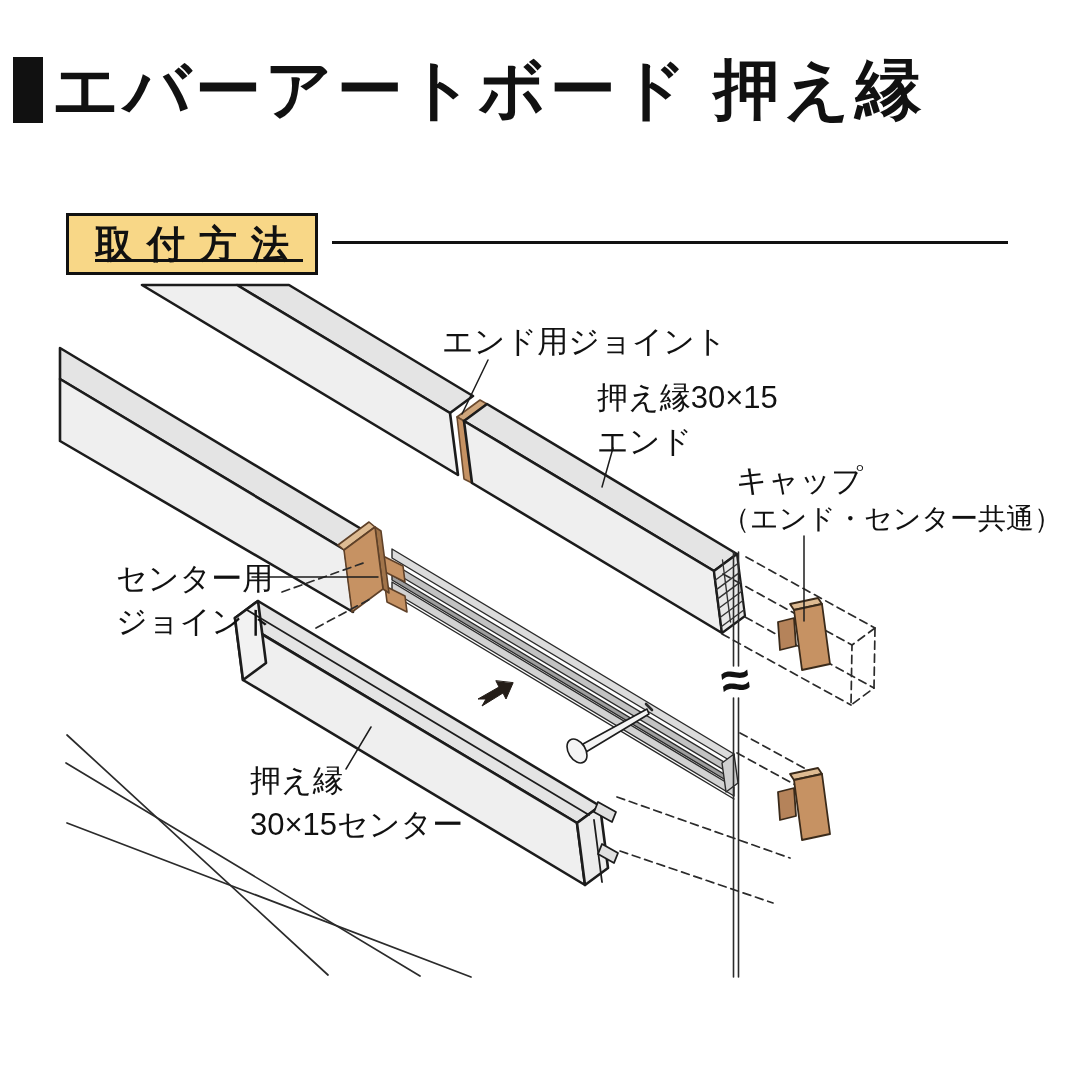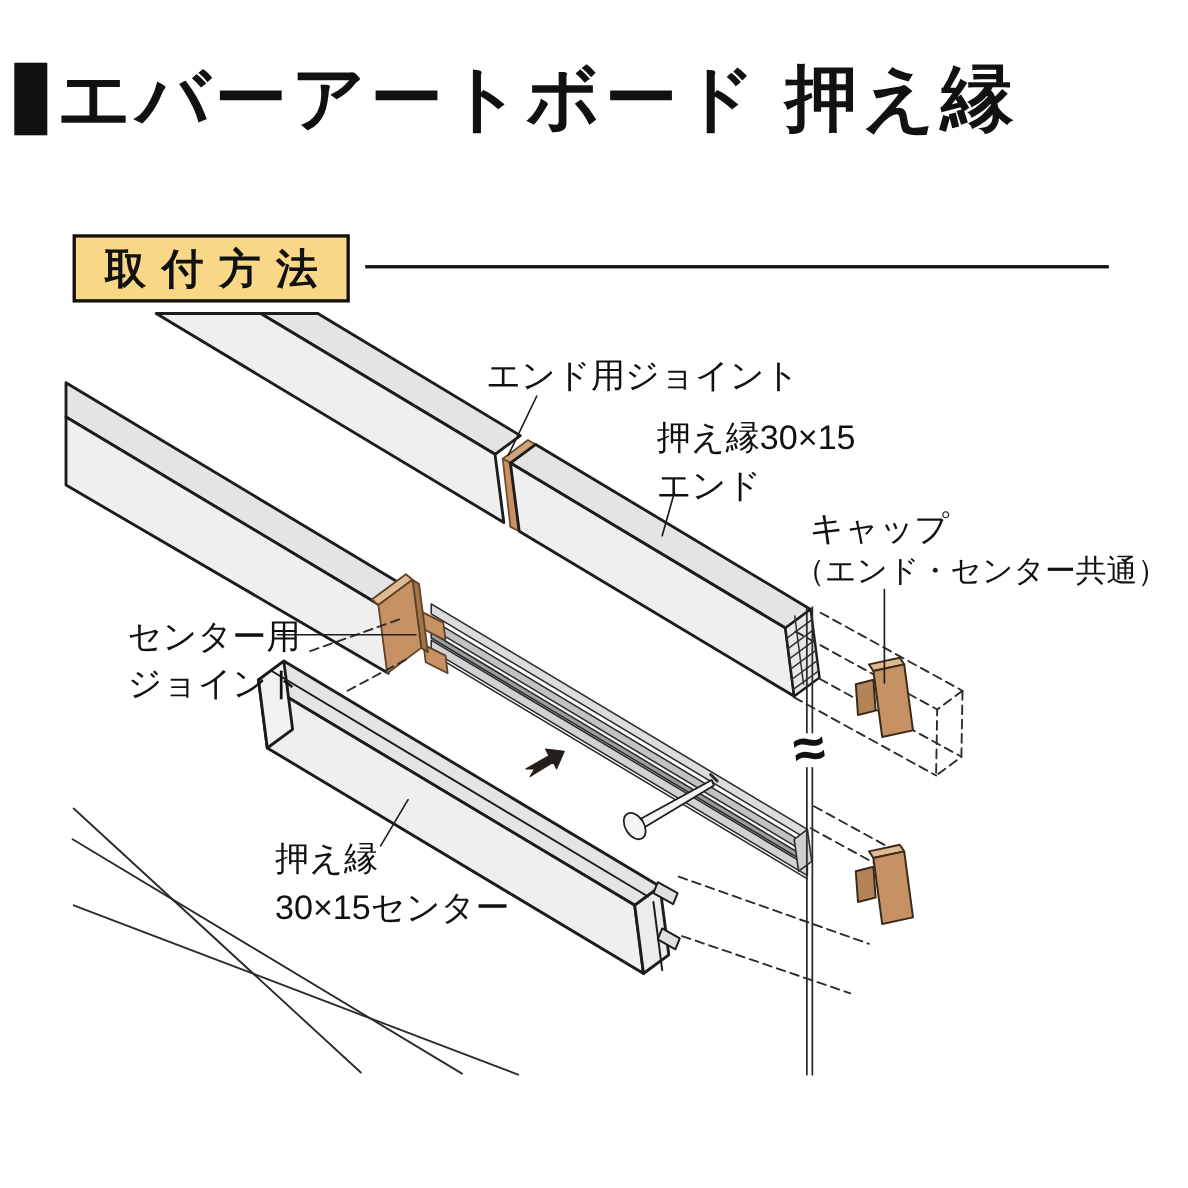--- a/index.html
+++ b/index.html
@@ -12,21 +12,21 @@
   .title-bullet{position:absolute;left:13px;top:57px;width:30px;height:66px;background:#111;}
   .page-title{
     position:absolute;left:52px;top:52px;margin:0;font-size:66px;line-height:74px;
     font-weight:700;letter-spacing:4px;white-space:nowrap;
   }
   .section-row{position:absolute;left:0;top:205px;width:1080px;height:80px;}
   .section-box{
     position:absolute;left:66px;top:8px;width:246px;height:56px;
     background:#f8d787;border:3px solid #111;
     font-size:38px;font-weight:700;letter-spacing:14px;text-indent:14px;
-    display:flex;align-items:center;justify-content:center;white-space:nowrap;
+    display:flex;align-items:center;justify-content:center;white-space:nowrap;text-decoration:underline;
   }
   .section-rule{position:absolute;left:332px;top:36px;width:676px;height:3px;background:#111;}
   svg text{font-family:"Liberation Sans","DejaVu Sans",sans-serif;fill:#111;}
   .lbl{font-size:31px;font-weight:500;}
   .lbl-sm{font-size:28px;font-weight:500;}
 </style>
 </head>
 <body>
 
 <div class="title-row">

